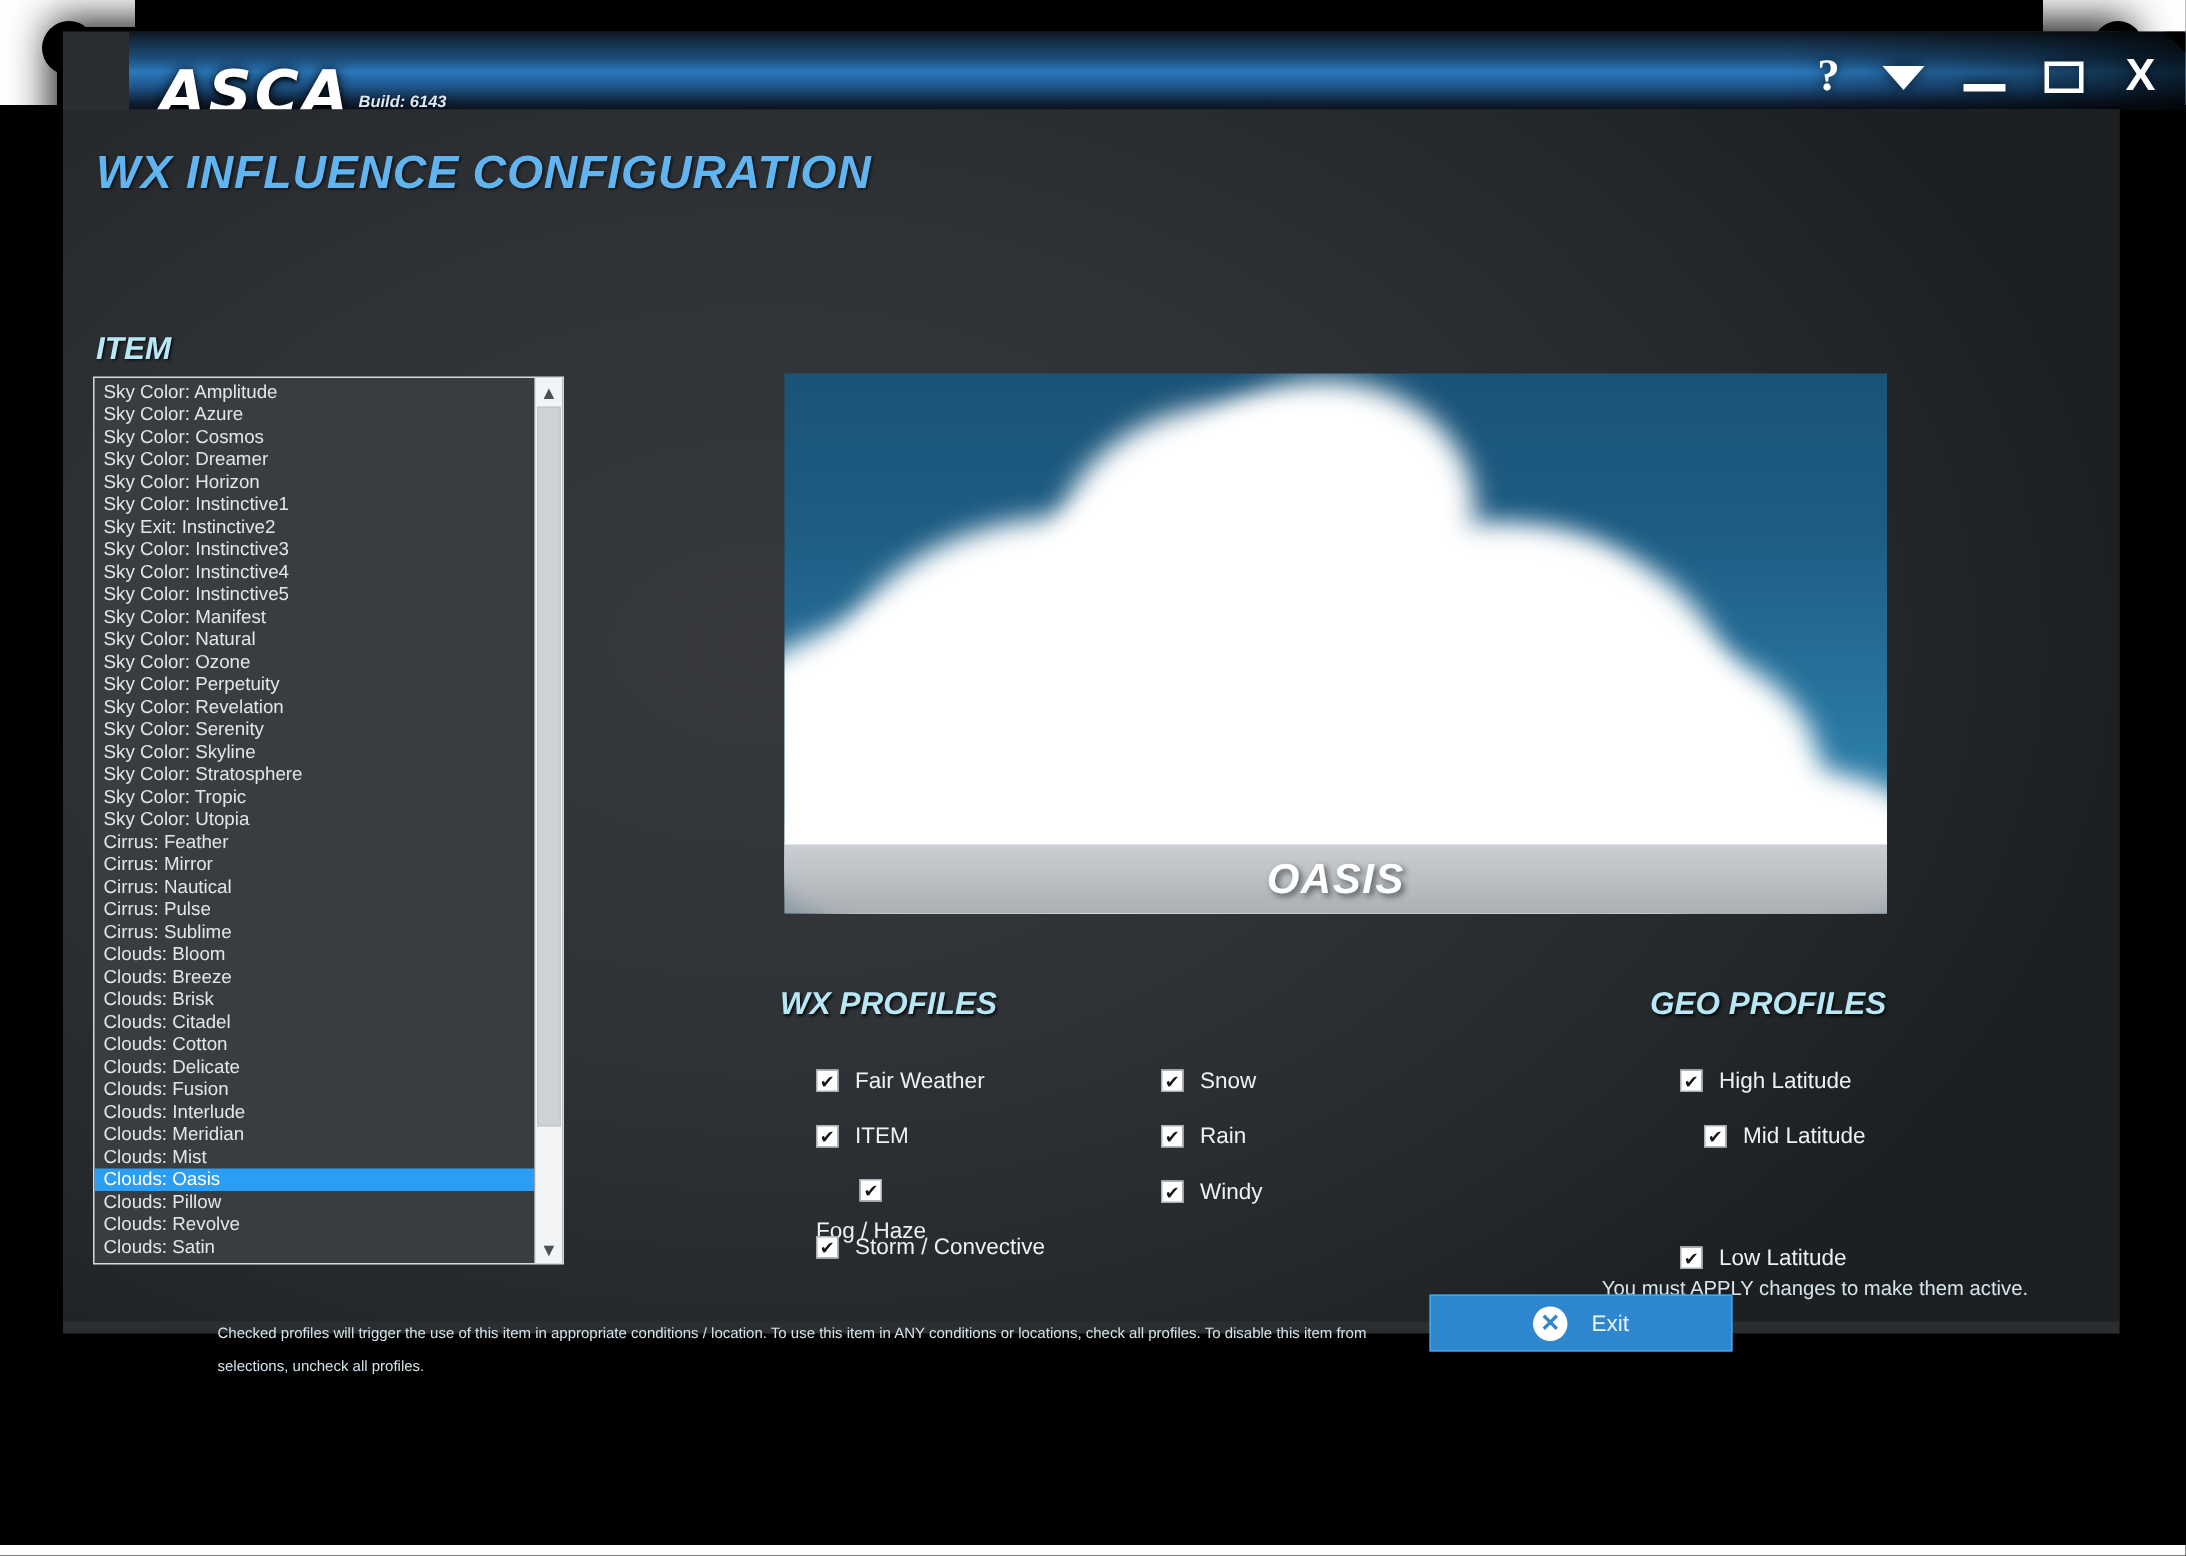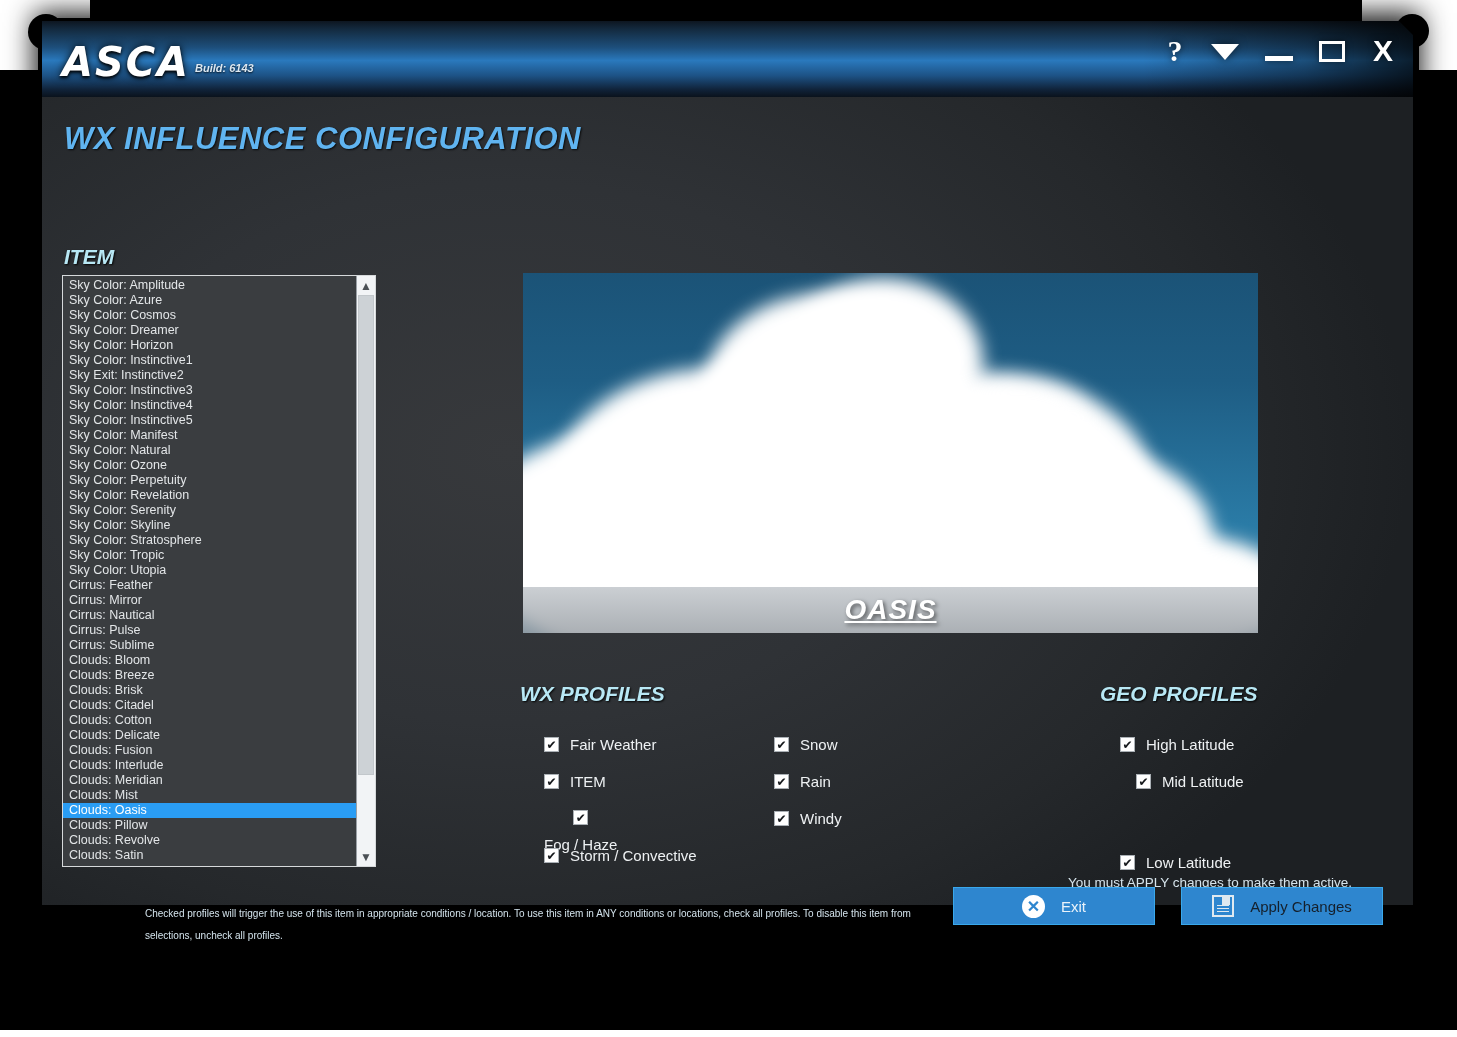--- a/index.html
+++ b/index.html
@@ -21,26 +21,27 @@
 
   
   #window {
     position: absolute; left: 42px; top: 21px;
     width: 1371px; height: 868px;
     background: #2b2e31;
     box-shadow: 0 0 26px 8px rgba(0,0,0,0.9);
   }
   
   #titlebar {
-    position: relative; height: 76px; width: 100%;
+    position: relative; height: 52px; width: 100%;
     background:
       linear-gradient(to bottom,
         #0d1620 0%, #13293d 10%, #1d4f7c 35%,
         #2a79bd 52%, #1d5285 72%, #10233a 90%, #0a121c 100%);
     overflow: hidden;
+    margin-left: 44px;
   }
   #titlebar::after{
     content:""; position:absolute; right:0; top:0; width:270px; height:100%;
     background: linear-gradient(to right, rgba(0,0,0,0) 0%, rgba(0,0,0,0.35) 60%, rgba(0,0,0,0.75) 100%);
     pointer-events:none;
   }
   .corner-cut {
     position: absolute; right: 0; top: 0; width: 0; height: 0;
     border-top: 14px solid #000; border-left: 14px solid transparent; z-index: 5;
   }
@@ -113,21 +114,21 @@
     overflow: hidden;
   }
   .cloud { position: absolute; border-radius: 50%; background: #fff; filter: blur(9px); }
   #oasis-bar {
     position: absolute; left: 0; bottom: 0; width: 100%; height: 46px;
     background: linear-gradient(to bottom, rgba(190,195,200,0.80), rgba(150,156,162,0.80));
     display: flex; align-items: center; justify-content: center;
   }
   #oasis-text {
     font-size: 28px; font-weight: bold; font-style: italic; color: #fff;
-    letter-spacing: 1px; text-shadow: 2px 2px 4px rgba(0,0,0,0.55); text-decoration: underline;
+    letter-spacing: 1px; text-shadow: 2px 2px 4px rgba(0,0,0,0.55);
   }
 
   
   #wx-label { position: absolute; left: 478px; top: 585px; }
   #geo-label { position: absolute; left: 1058px; top: 585px; }
   .cb-row { position: absolute; display: flex; align-items: center; gap: 11px; }
   .cb {
     width: 15px; height: 15px; background: #ffffff; border: 1px solid #aab0b5;
     display: flex; align-items: center; justify-content: center; flex: 0 0 auto; cursor: pointer;
   }
@@ -274,24 +275,20 @@
     <div id="wx-col2"></div>
     <div id="geo-col"></div>
 
     <div id="apply-note">You must APPLY changes to make them active.</div>
     <div id="help-text">Checked profiles will trigger the use of this item in appropriate conditions / location. To use this item in ANY conditions or locations, check all profiles. To disable this item from selections, uncheck all profiles.</div>
 
     <div class="btn" id="btn-exit">
       <div class="ico-x">✕</div>
       <div class="btn-label">Exit</div>
     </div>
-    <div class="btn" id="btn-apply">
-      <div class="ico-save"></div>
-      <div class="btn-label">Apply Changes</div>
-    </div>
 
   <div class="cb-row" style="left: 502px; top: 639px;">
         <div class="cb"></div>
         <div class="cb-text">Fair Weather</div>
       </div>
       <div class="cb-row" style="left: 502px; top: 676px;">
         <div class="cb"></div>
         <div class="cb-text">ITEM</div>
       </div>
       <div class="cb-row" style="left: 502px; top: 713px; flex-direction: column;">

